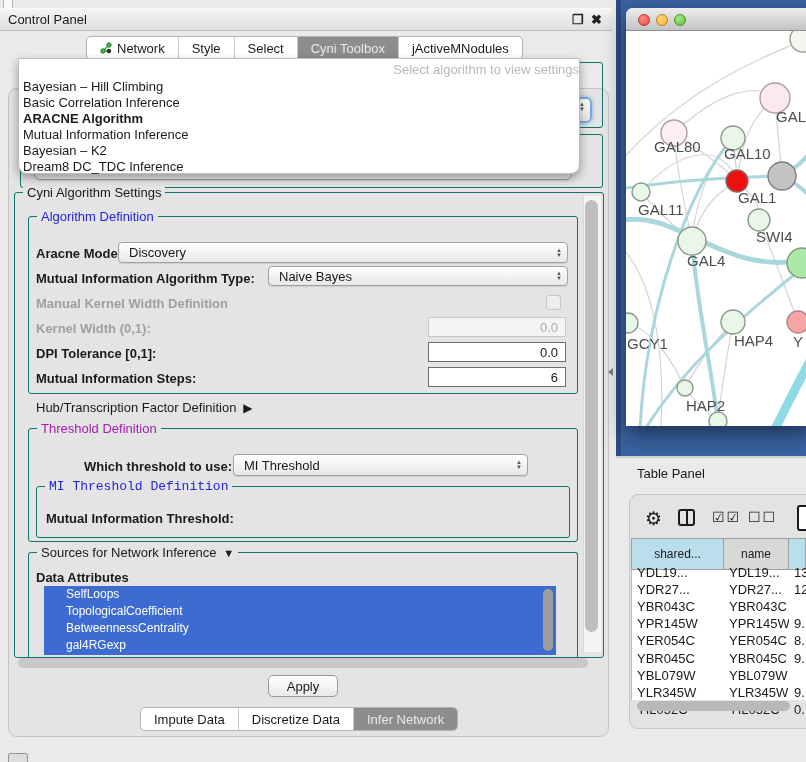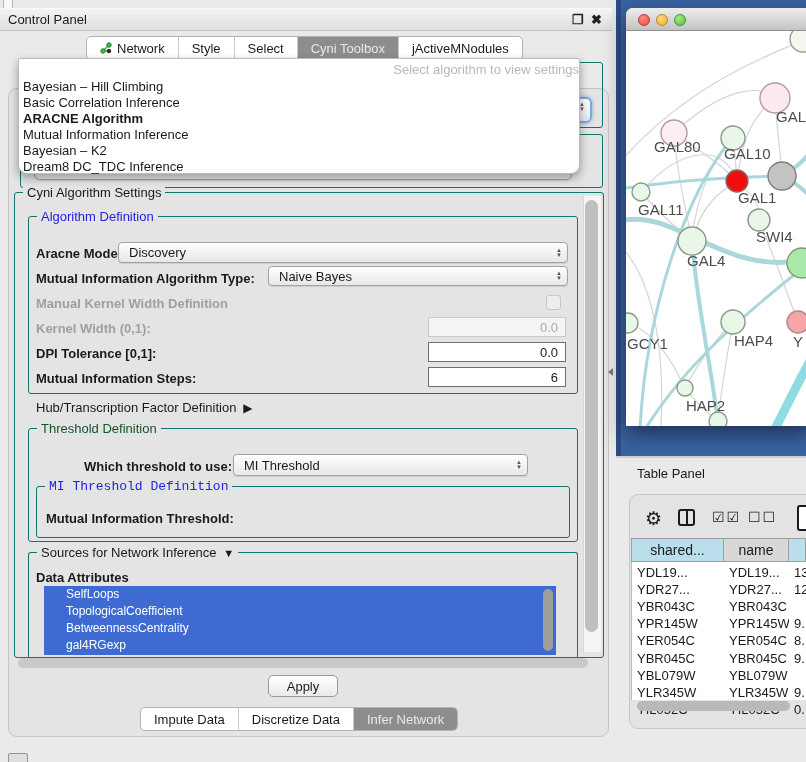--- a/index.html
+++ b/index.html
@@ -43,22 +43,22 @@
        background:linear-gradient(#ffffff,#e9e9e9);border:1px solid #999;border-radius:5px;box-sizing:border-box;}
   
   .desktop{left:616px;top:0;width:190px;height:457px;background:linear-gradient(90deg,#2b4d85 0 5px,#3a63a3 5px);}
   .netwin{left:626px;top:8px;width:186px;height:418px;border-radius:7px 7px 0 0;
           box-shadow:0 8px 22px rgba(0,0,0,.5);background:#fff;z-index:2;}
   .nettitle{position:absolute;left:0;top:0;width:100%;height:23px;border-radius:7px 7px 0 0;
             background:linear-gradient(#ededed,#c3c3c3);border-bottom:1px solid #8f8f8f;box-sizing:border-box;}
   .light{position:absolute;top:6px;width:12px;height:12px;border-radius:50%;box-sizing:border-box;}
   
   .tp-box{left:629px;top:494px;width:185px;height:233px;background:#e3e3e3;border:1px solid #c6c6c6;border-radius:9px;}
-  .th-cell{position:absolute;top:538px;height:24px;border:1px solid #9f9f9f;box-sizing:border-box;
-           display:flex;align-items:center;justify-content:center;font-size:14px;}
+  .th-cell{position:absolute;top:538px;height:32px;border:1px solid #9f9f9f;box-sizing:border-box;
+           display:flex;align-items:center;justify-content:center;font-size:12px;}
   .td-cell{position:absolute;height:18px;font-size:13px;display:flex;align-items:center;white-space:nowrap;overflow:hidden;}
   .icon-label{font-size:16px;color:#1a1a1a;}
 </style>
 </head>
 <body>
 
 <div id="stage">
 
   <div class="abs" style="left:3px;top:0;width:8px;height:9px;background:#f7f7f7;border:1px solid #b5b5b5;border-top:none;"></div>
 
@@ -215,21 +215,21 @@
   <div class="tfield" style="left:428px;top:367px;width:138px;height:20px;">
     <span>6</span>
   </div>
 
   <div class="lbl" style="left:36px;top:400px;font-weight:normal;">
     <span>Hub/Transcription Factor Definition</span>
     <span style="font-size:12px;">&nbsp;▶</span>
   </div>
 
   <div class="abs group" style="left:28px;top:428px;width:548px;height:112px;">
-    <span class="legend" style="color:#14532d;">Threshold Definition</span>
+    <span class="legend" style="color:#a21caf;">Threshold Definition</span>
   </div>
   <div class="lbl" style="left:84px;top:459px;">Which threshold to use:</div>
   <div class="combo" style="left:233px;top:454px;width:295px;height:22px;">
     <span>MI Threshold</span>
     <span class="spin">▲<br>▼</span>
   </div>
   <div class="abs group" style="left:36px;top:486px;width:532px;height:50px;">
     <span class="legend" style="color:#2323dd;font-family:Liberation Mono, monospace;">MI Threshold Definition</span>
   </div>
   <div class="lbl" style="left:46px;top:511px;">Mutual Information Threshold:</div>

